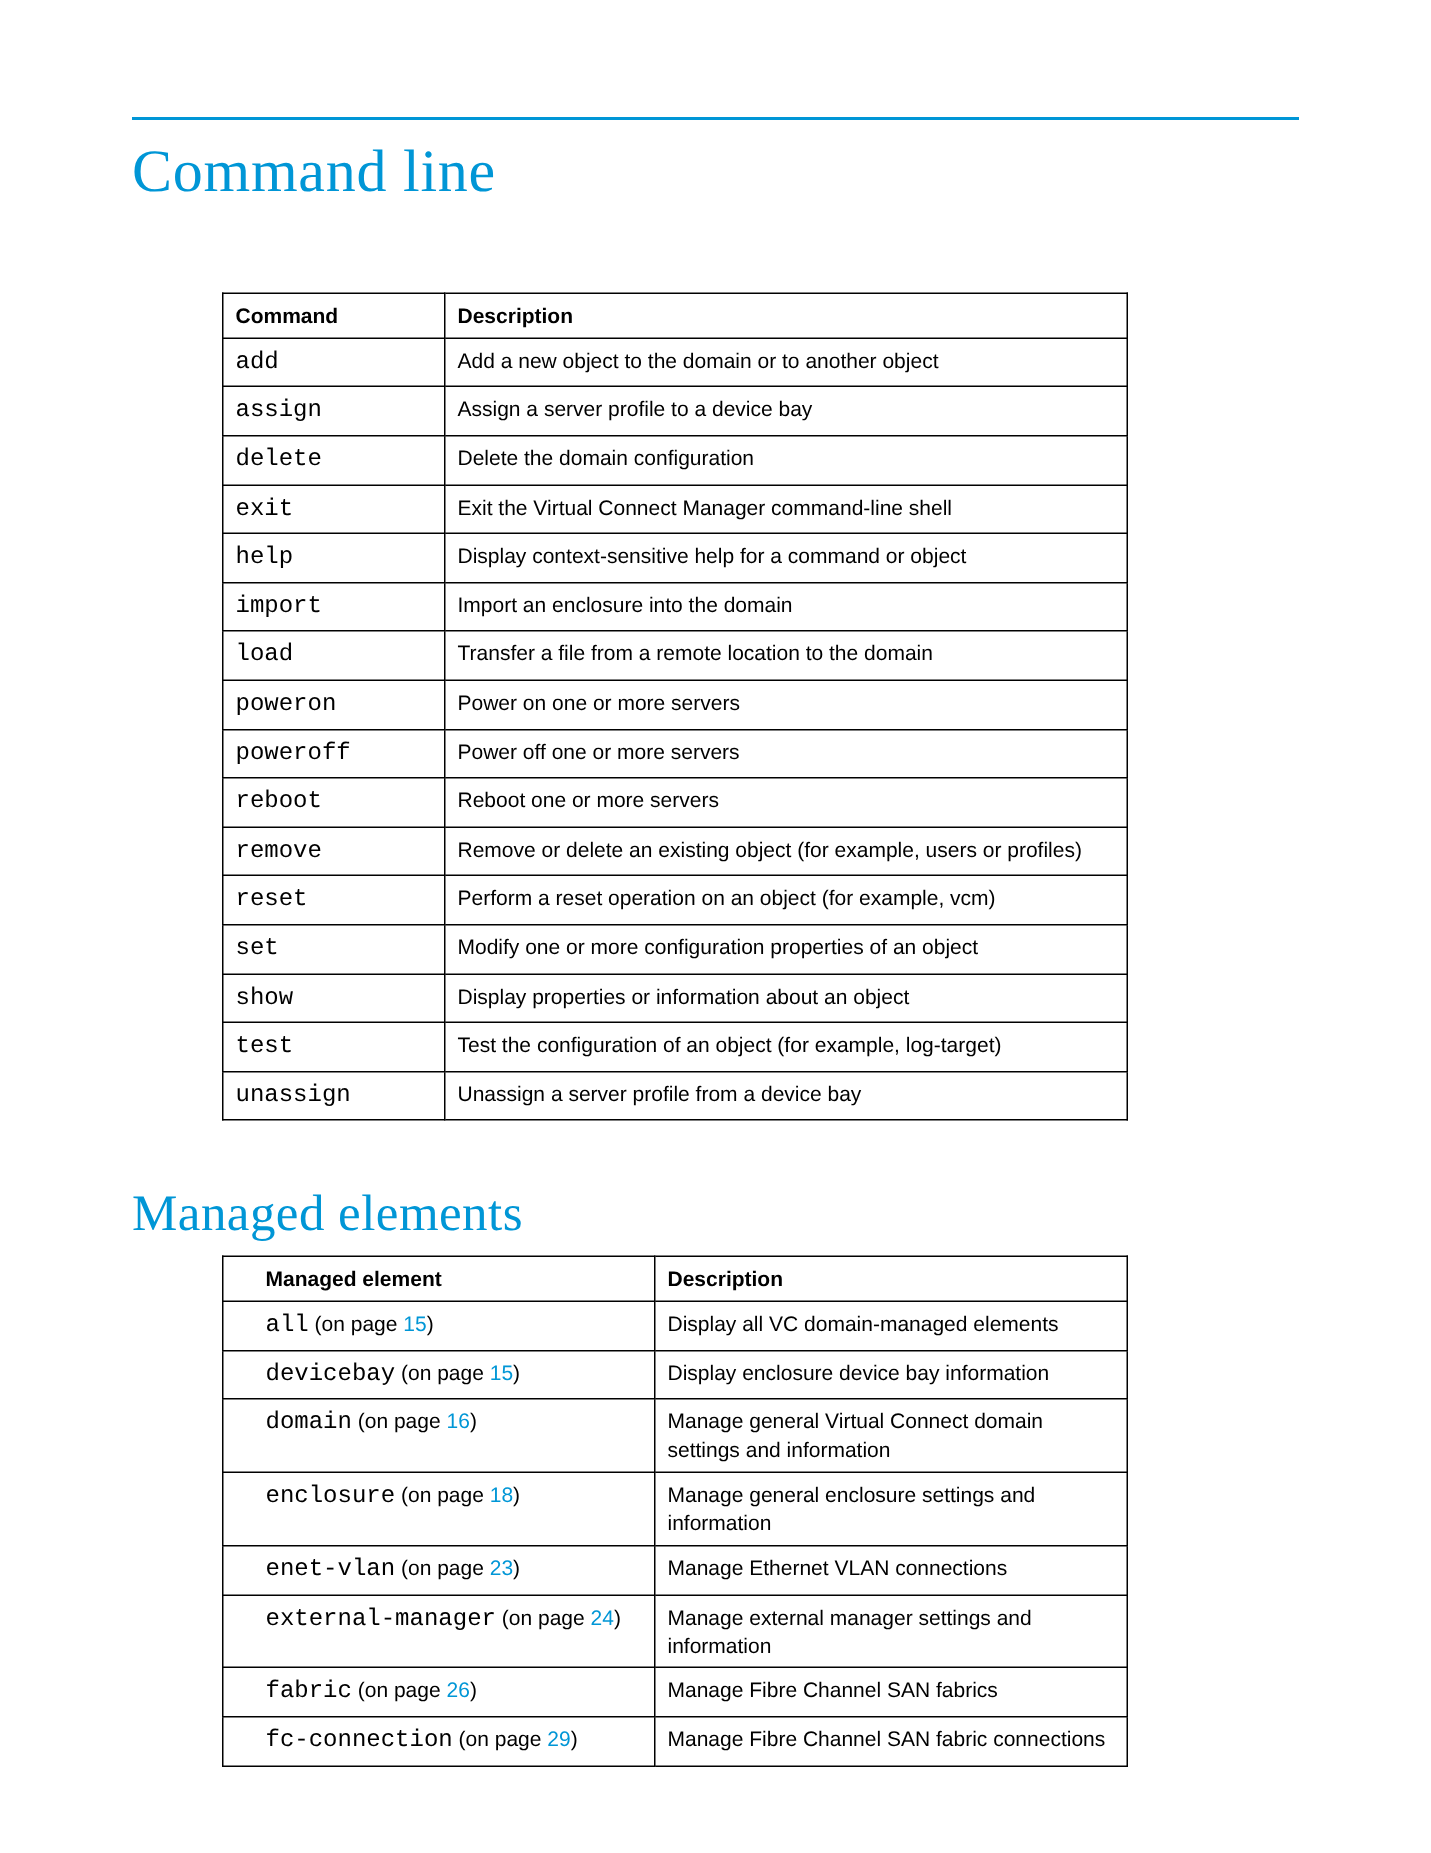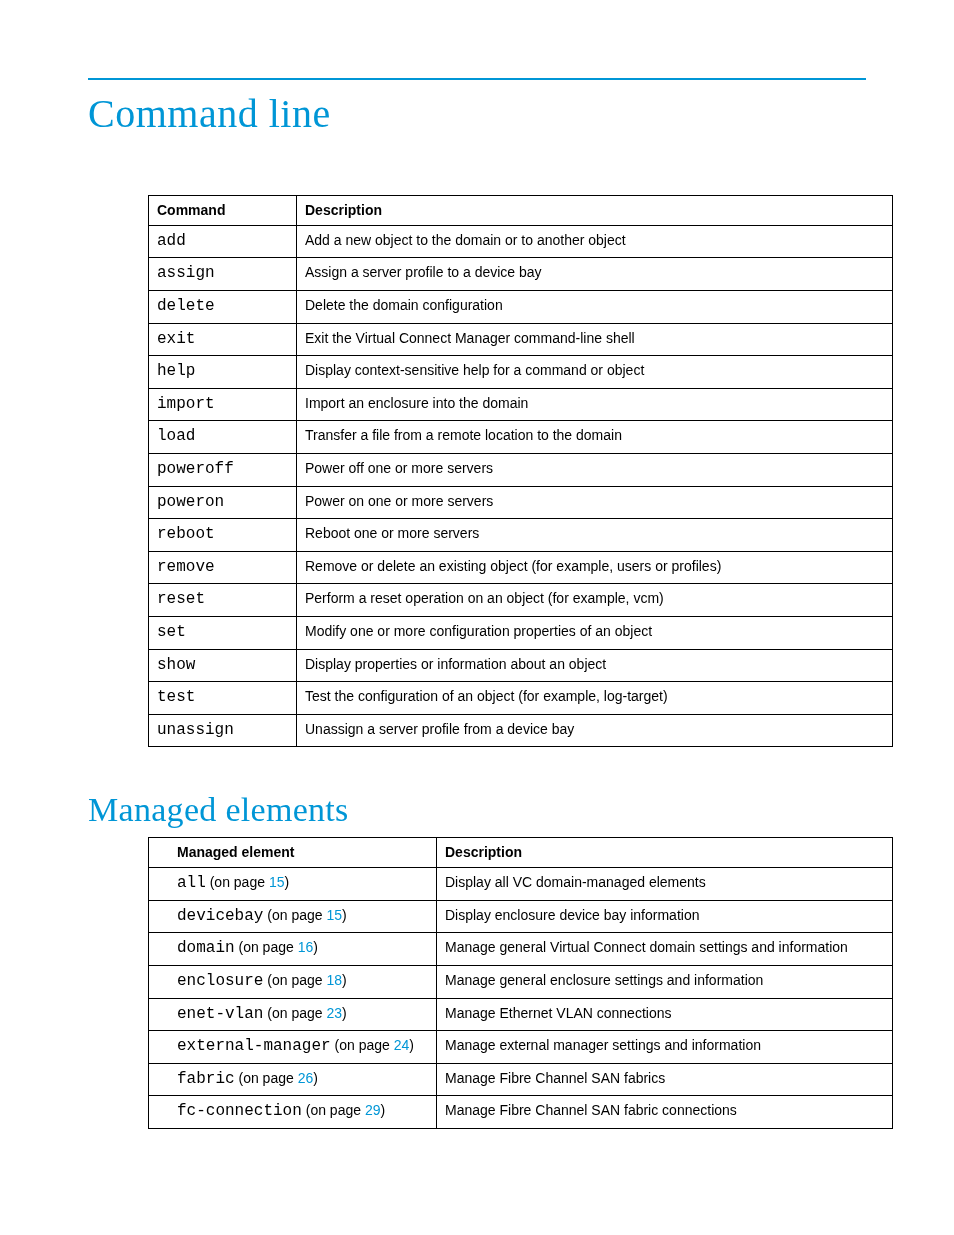--- a/index.html
+++ b/index.html
@@ -30,21 +30,21 @@
   h2 {
     font-family: "Times New Roman", Times, serif;
     font-weight: normal;
     font-size: 34px;
     color: #0096d6;
     margin: 0 0 8px 0;
     letter-spacing: 0.3px;
   }
   table {
     border-collapse: collapse;
-    width: 745px;
+    width: 604px;
     margin-left: 60px;
     margin-bottom: 44px;
     font-size: 14px;
     border-radius: 25px;
   }
   th, td {
     border: 1px solid #000;
     padding: 5px 8px 5px 8px;
     text-align: left;
     vertical-align: top;
@@ -98,26 +98,26 @@
         </tr>
         <tr>
           <td><span class="cmd">import</span></td>
           <td>Import an enclosure into the domain</td>
         </tr>
         <tr>
           <td><span class="cmd">load</span></td>
           <td>Transfer a file from a remote location to the domain</td>
         </tr>
         <tr>
+          <td><span class="cmd">poweron</span></td>
+          <td>Power on one or more servers</td>
+        </tr>
+        <tr>
           <td><span class="cmd">poweroff</span></td>
           <td>Power off one or more servers</td>
-        </tr>
-        <tr>
-          <td><span class="cmd">poweron</span></td>
-          <td>Power on one or more servers</td>
         </tr>
         <tr>
           <td><span class="cmd">reboot</span></td>
           <td>Reboot one or more servers</td>
         </tr>
         <tr>
           <td><span class="cmd">remove</span></td>
           <td>Remove or delete an existing object (for example, users or profiles)</td>
         </tr>
         <tr>

